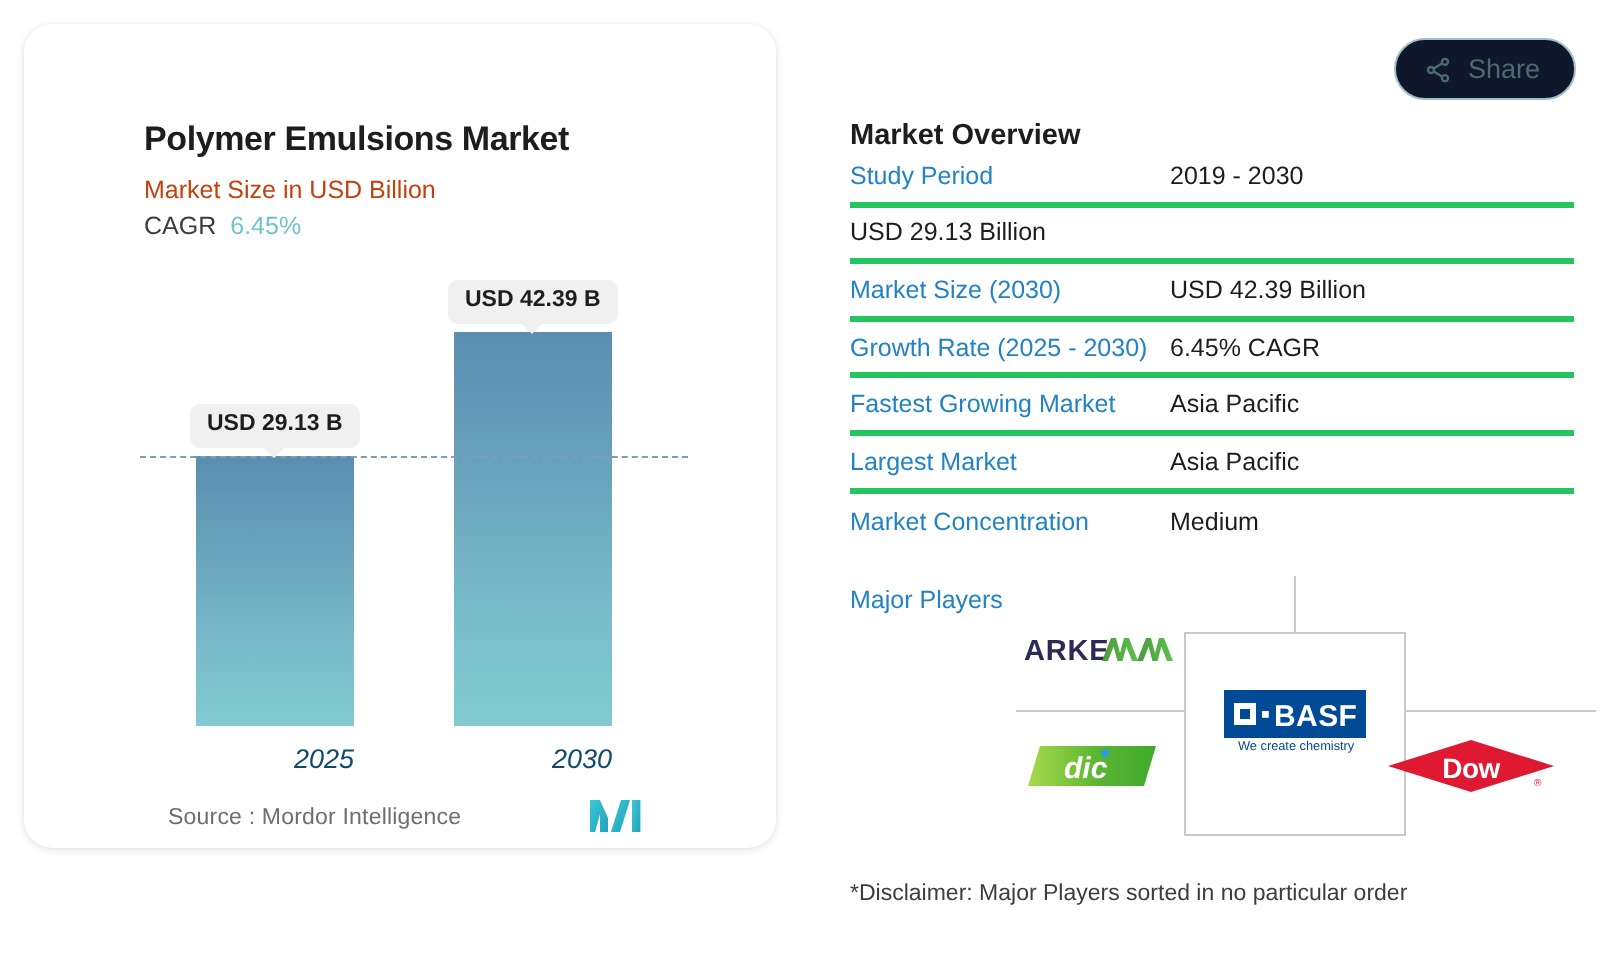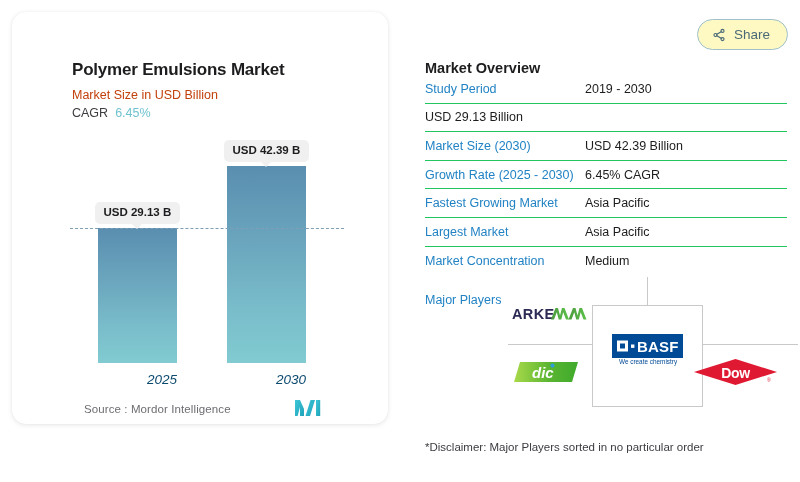--- a/index.html
+++ b/index.html
@@ -90,51 +90,51 @@
 
   
   #right-panel { position: absolute; left: 412px; top: 0; width: 388px; height: 482px; }
 
   #share-button {
     position: absolute; right: 12px; top: 19px;
     display: flex; align-items: center; gap: 8px;
     border: 1px solid #9fc0cb;
     border-radius: 17px;
     padding: 7px 17px 7px 14px;
-    background: #fef9c3;
+    background: #0f172a;
     cursor: pointer;
   }
   #share-label { font-size: 13.5px; color: #4b6a77; }
   #share-icon { width: 14px; height: 14px; display:block; }
 
   #overview-title {
     position: absolute; left: 13px; top: 60px;
     font-size: 14.5px; font-weight: bold; color: #1d1d1f;
   }
 
   #overview-table {
     position: absolute; left: 13px; top: 75px; width: 362px;
   }
   .ov-row {
     display: flex; align-items: center;
     height: 28.6px;
-    border-bottom: 1px solid #22c55e;
+    border-bottom: 3px solid #22c55e;
   }
   .ov-row:last-child { border-bottom: none; }
   .ov-label { width: 160px; font-size: 12.5px; color: #2283c4; }
   .ov-value { font-size: 12.5px; color: #1d1d1f; }
 
   #players-label {
     position: absolute; left: 13px; top: 293px;
     font-size: 12.5px; color: #2283c4;
   }
 
   
   #players-grid {
-    position: absolute; left: 96px; top: 277px; width: 290px; height: 130px; text-align: center;
+    position: absolute; left: 96px; top: 288px; width: 290px; height: 130px; text-align: center;
   }
   #vline-top { position: absolute; left: 139px; top: 0; width: 1px; height: 43px; background:#c9c9c9; }
   #hline-left { position: absolute; left: 0; top: 67px; width: 84px; height: 1px; background:#c9c9c9; }
   #hline-right { position: absolute; left: 195px; top: 67px; width: 95px; height: 1px; background:#c9c9c9; }
   #vline-bottom { position: absolute; left: 139px; top: 95px; width: 1px; height: 35px; background:#c9c9c9; }
   #center-box {
     position: absolute; left: 84px; top: 28px; width: 111px; height: 102px;
     border: 1px solid #c9c9c9; background:#fff;
   }
 

